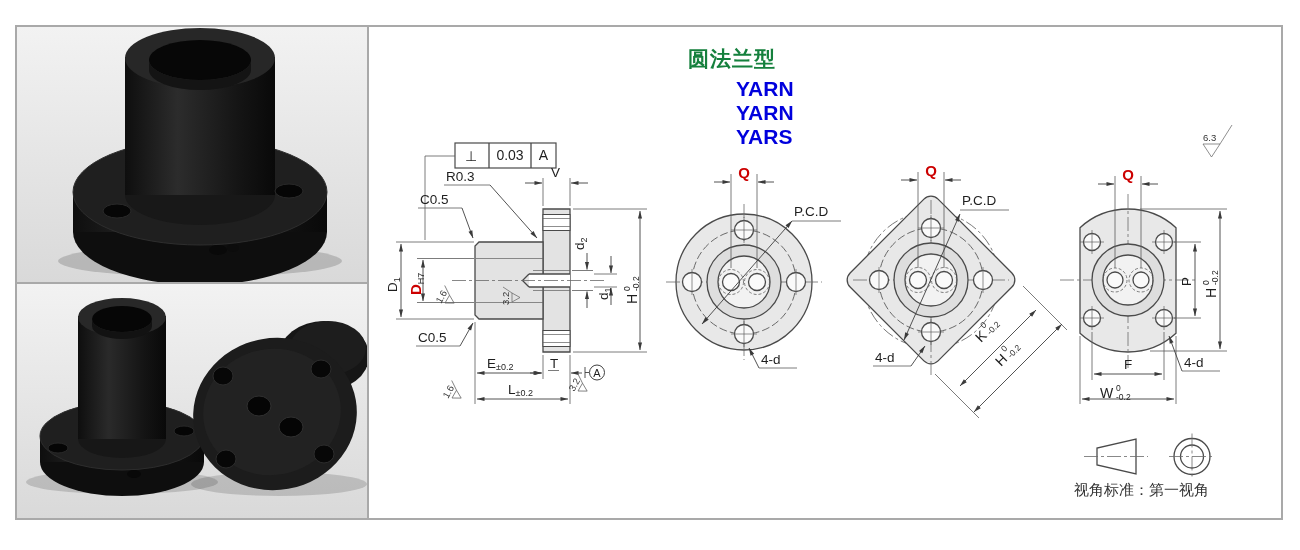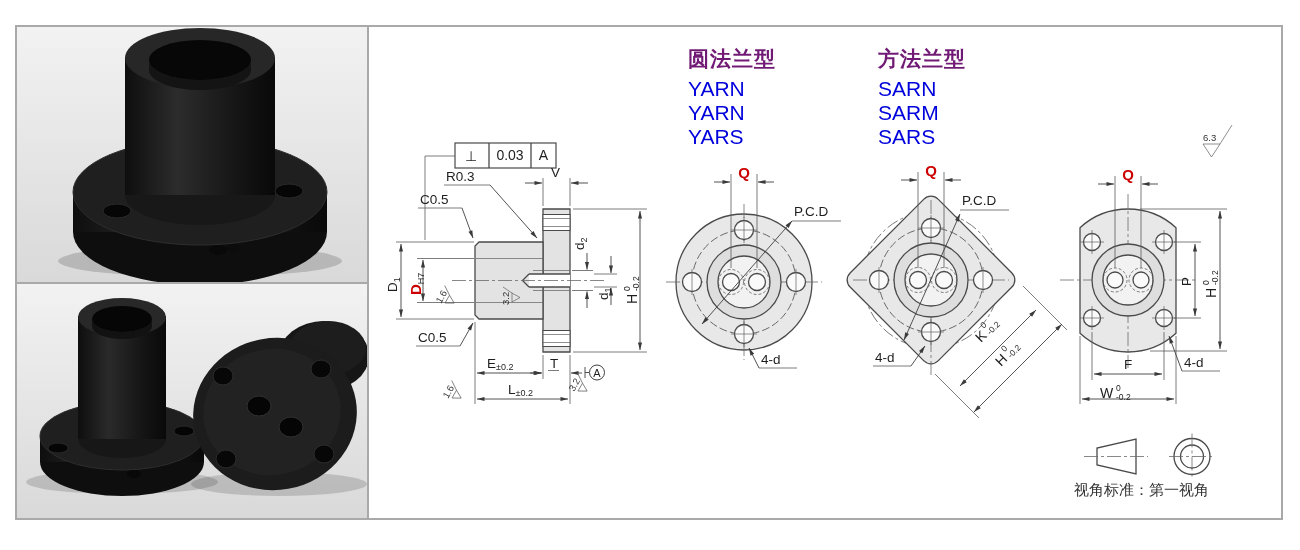--- a/index.html
+++ b/index.html
@@ -7,22 +7,22 @@
         font-family:"Liberation Sans",sans-serif;}
   .photo{position:absolute;left:15px;width:354px;box-sizing:border-box;
          border:2px solid #a9a9a9;background:linear-gradient(#f2f2f2,#d9d9d9);}
   .photo1{top:25px;height:259px;}
   .photo2{top:282px;height:238px;}
   .photo svg{display:block;width:100%;height:100%;}
   .dpanel{position:absolute;left:367px;top:25px;width:916px;height:495px;box-sizing:border-box;
           border:2px solid #a9a9a9;background:#ffffff;}
   .dpanel > svg{position:absolute;left:0;top:0;}
   .col{position:absolute;top:18px;width:160px;}
-  .col .t{font-size:21px;font-weight:bold;color:#701a75;letter-spacing:1px;margin-bottom:4px;}
-  .col .m{font-size:21px;font-weight:normal;color:#0000dd;line-height:24px;cursor:pointer;}
+  .col .t{font-size:21px;font-weight:bold;color:#15803d;letter-spacing:1px;margin-bottom:4px;}
+  .col .m{font-size:21px;font-weight:bold;color:#0000dd;line-height:24px;cursor:pointer;margin-left:48px;}
   .c1{left:319px;} .c2{left:509px;} .c3{left:709px;}
 
   
   .o   {stroke:#4a4a4a;stroke-width:1.3;fill:none;}
   .thin{stroke:#5f5f5f;stroke-width:0.7;fill:none;}
   .dim {stroke:#3f3f3f;stroke-width:0.9;fill:none;}
   .ext {stroke:#5a5a5a;stroke-width:0.8;fill:none;}
   .cl  {stroke:#6a6a6a;stroke-width:0.8;fill:none;stroke-dasharray:14 3 3 3;}
   .dash{stroke:#5a5a5a;stroke-width:0.9;fill:none;stroke-dasharray:8 3;}
   .tdash{stroke:#5f5f5f;stroke-width:0.8;fill:none;stroke-dasharray:3 2;}
@@ -113,26 +113,20 @@
   </div>
 
   <div class="dpanel">
 
     <div class="col c1">
       <div class="t">圆法兰型</div>
       <div class="m">YARN</div>
       <div class="m">YARN</div>
       <div class="m">YARS</div>
     </div>
-    <div class="col c2">
-      <div class="t">方法兰型</div>
-      <div class="m">SARN</div>
-      <div class="m">SARM</div>
-      <div class="m">SARS</div>
-    </div>
 
     <svg width="912" height="491" viewBox="369 25 912 491">
       <defs>
         <marker id="arw" viewBox="0 0 10 6" refX="9.3" refY="3" markerWidth="9.5" markerHeight="6" orient="auto-start-reverse">
           <path d="M0.5,0.6 L9.5,3 L0.5,5.4 Z" fill="#3a3a3a"></path>
         </marker>
       </defs>
 
       <g>
 

